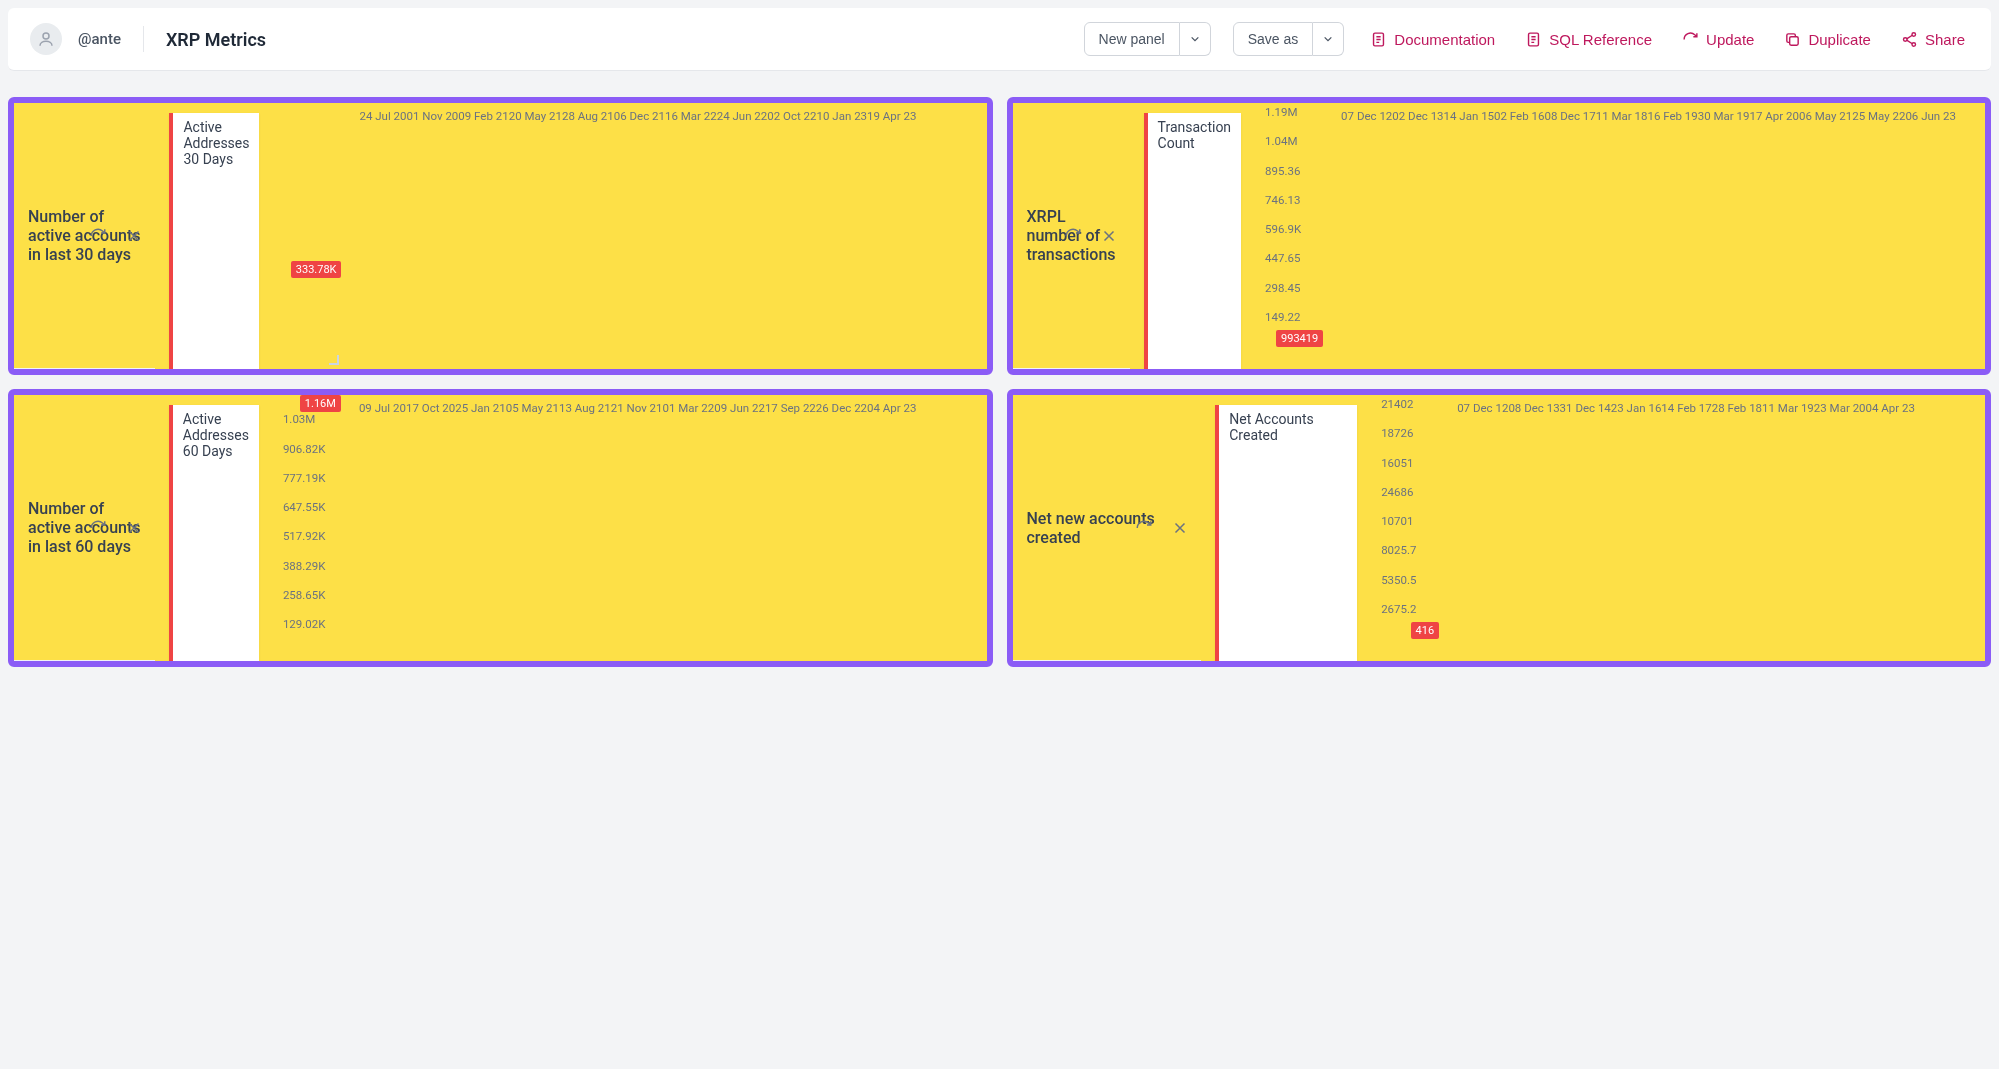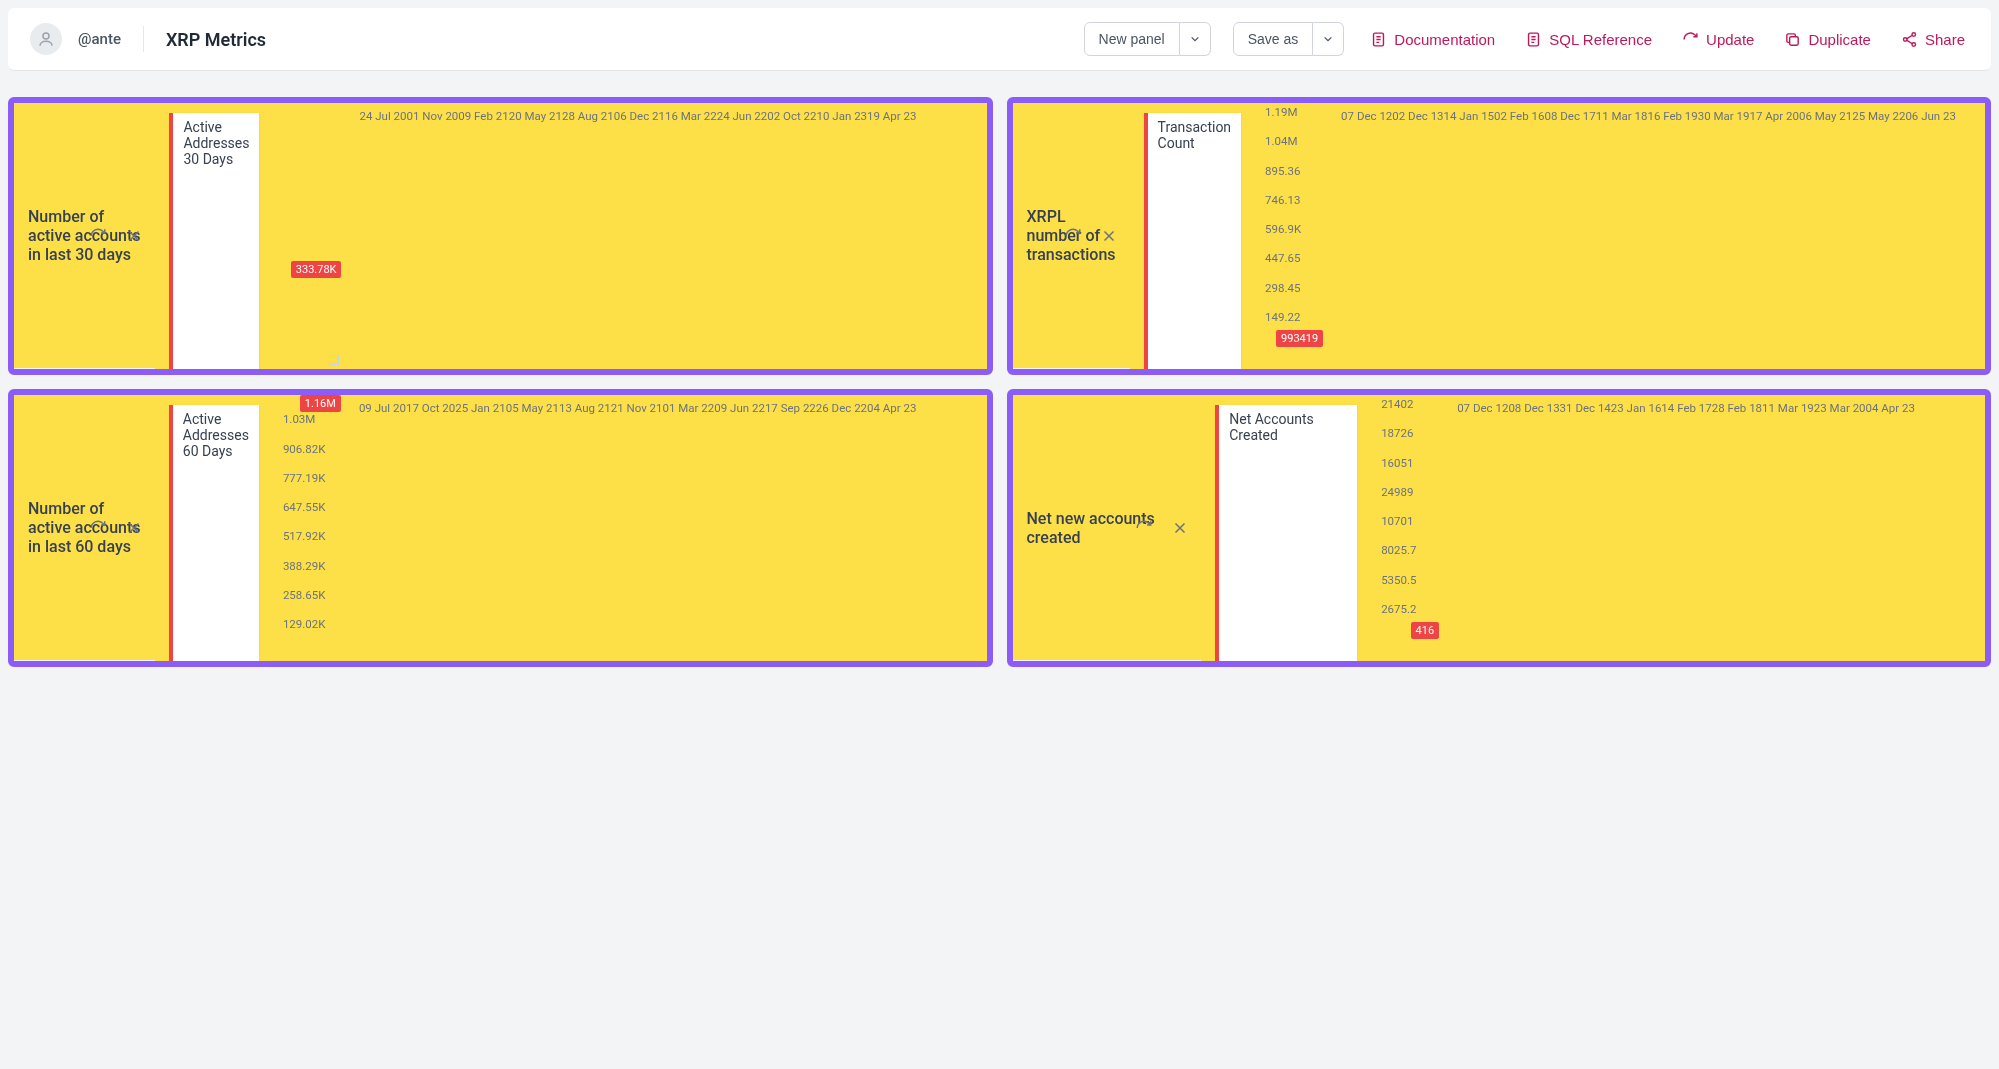--- a/index.html
+++ b/index.html
@@ -354,21 +354,21 @@
         <div class="chart">
           <svg class="plot" viewBox="0 0 100 100" preserveAspectRatio="none">
             <path d="M0.00 98.00 L1.69 97.00 L3.39 99.00 L5.08 97.00 L6.78 99.00 L8.47 98.00 L10.17 96.50 L11.86 98.00 L13.56 96.00 L15.25 78.00 L16.95 96.00 L18.64 98.00 L20.34 97.00 L22.03 99.00 L23.73 96.00 L25.42 98.00 L27.12 97.00 L28.81 96.50 L30.51 95.00 L32.20 97.00 L33.90 94.00 L35.59 97.00 L37.29 92.00 L38.98 95.00 L40.68 84.00 L42.37 95.00 L44.07 60.00 L45.76 3.00 L47.46 70.00 L49.15 92.00 L50.85 86.00 L52.54 88.00 L54.24 80.00 L55.93 88.00 L57.63 75.00 L59.32 85.00 L61.02 83.00 L62.71 90.00 L64.41 82.00 L66.10 88.00 L67.80 78.00 L69.49 60.00 L71.19 82.00 L72.88 88.00 L74.58 10.00 L76.27 65.00 L77.97 85.00 L79.66 55.00 L81.36 20.00 L83.05 70.00 L84.75 80.00 L86.44 30.00 L88.14 75.00 L89.83 55.00 L91.53 78.00 L93.22 60.00 L94.92 85.00 L96.61 4.00 L98.31 80.00 L100.00 78.00 L100 100 L0 100 Z" class="plot-area"></path>
             <path d="M0.00 98.00 L1.69 97.00 L3.39 99.00 L5.08 97.00 L6.78 99.00 L8.47 98.00 L10.17 96.50 L11.86 98.00 L13.56 96.00 L15.25 78.00 L16.95 96.00 L18.64 98.00 L20.34 97.00 L22.03 99.00 L23.73 96.00 L25.42 98.00 L27.12 97.00 L28.81 96.50 L30.51 95.00 L32.20 97.00 L33.90 94.00 L35.59 97.00 L37.29 92.00 L38.98 95.00 L40.68 84.00 L42.37 95.00 L44.07 60.00 L45.76 3.00 L47.46 70.00 L49.15 92.00 L50.85 86.00 L52.54 88.00 L54.24 80.00 L55.93 88.00 L57.63 75.00 L59.32 85.00 L61.02 83.00 L62.71 90.00 L64.41 82.00 L66.10 88.00 L67.80 78.00 L69.49 60.00 L71.19 82.00 L72.88 88.00 L74.58 10.00 L76.27 65.00 L77.97 85.00 L79.66 55.00 L81.36 20.00 L83.05 70.00 L84.75 80.00 L86.44 30.00 L88.14 75.00 L89.83 55.00 L91.53 78.00 L93.22 60.00 L94.92 85.00 L96.61 4.00 L98.31 80.00 L100.00 78.00 " class="plot-line" vector-effect="non-scaling-stroke"></path>
           </svg>
         </div>
         <div class="y-ticks">
           <span>21402</span>
           <span>18726</span>
           <span>16051</span>
-          <span>24989</span>
+          <span>24686</span>
           <span>10701</span>
           <span>8025.7</span>
           <span>5350.5</span>
           <span>2675.2</span>
           <span></span>
         </div>
         <div class="badge" style="top: 227.36px;">416</div>
       </div>
       <div class="x-ticks">
         <span>07 Dec 12</span>

